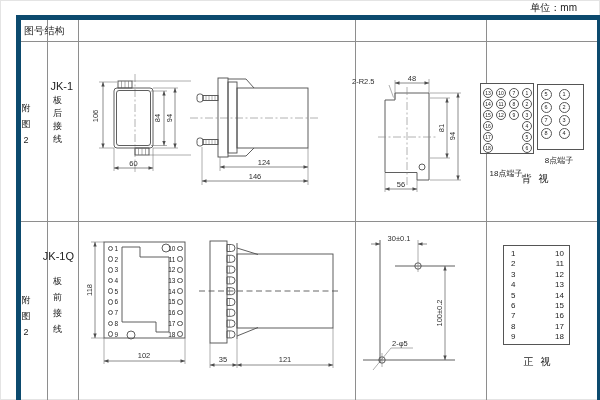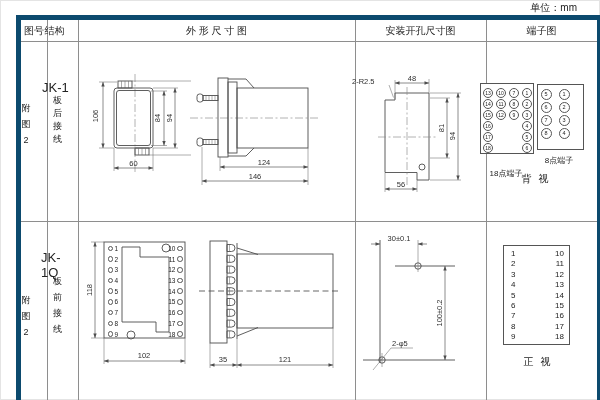--- a/index.html
+++ b/index.html
@@ -11,21 +11,21 @@
   .tbl{left:16px;top:15px;width:576px;height:381px;border:5px solid #0c4a6e}
   .vl{width:1px;background:#8e8e8e;top:0;height:100%}
   .hl{height:1px;background:#8e8e8e;left:0;width:100%}
   .hcell{top:0;height:21px;display:flex;align-items:center;justify-content:center;
          font-size:10px;color:#222;white-space:nowrap}
   .unit{top:1px;left:477px;width:100px;text-align:right;font-size:10px;color:#222}
   
   .vtext{text-align:center;font-size:9px;color:#222}
   .vtext div{height:16px;line-height:16px}
   .vt13 div{height:13px;line-height:13px}
-  .model{font-size:13px;text-align:left;color:#222}
+  .model{font-size:11px;text-align:right;color:#222}
   
   svg{position:absolute;overflow:visible}
   .ln{stroke:#4d4d4d;stroke-width:0.9;fill:none}
   .thn{stroke:#6a6a6a;stroke-width:0.55;fill:none}
   .cl{stroke:#8a8a8a;stroke-width:0.65;stroke-dasharray:8 2.5 2 2.5;fill:none}
   .dash{stroke:#9a9a9a;stroke-width:1.3;stroke-dasharray:6 3.5;fill:none}
   .dimln{stroke:#4d4d4d;stroke-width:0.65;fill:none}
   .ah{fill:#4d4d4d;stroke:none}
   text.dim{font:7.5px "Liberation Sans","DejaVu Sans",sans-serif;fill:#2e2e2e}
   
@@ -53,23 +53,20 @@
 <div class="abs tbl">
   <div class="abs vl" style="left:26px"></div>
   <div class="abs vl" style="left:57px"></div>
   <div class="abs vl" style="left:334px"></div>
   <div class="abs vl" style="left:465px"></div>
   <div class="abs hl" style="top:21px"></div>
   <div class="abs hl" style="top:201px"></div>
 
   <div class="abs hcell" style="left:0;width:26px">图号</div>
   <div class="abs hcell" style="left:18px;width:31px">结构</div>
-  <div class="abs hcell" style="left:57px;width:277px">外 形 尺 寸 图</div>
-  <div class="abs hcell" style="left:334px;width:131px">安装开孔尺寸图</div>
-  <div class="abs hcell" style="left:465px;width:111px">端子图</div>
 </div>
 
 <div class="abs vtext" style="left:19px;top:100px;width:14px">
     <div>附</div>
     <div>图</div>
     <div>2</div>
   </div>
 <div class="abs model" style="left:42px;top:80px;width:31px">JK-1</div>
 <div class="abs vtext vt13" style="left:51px;top:94px;width:13px">
     <div>板</div>

